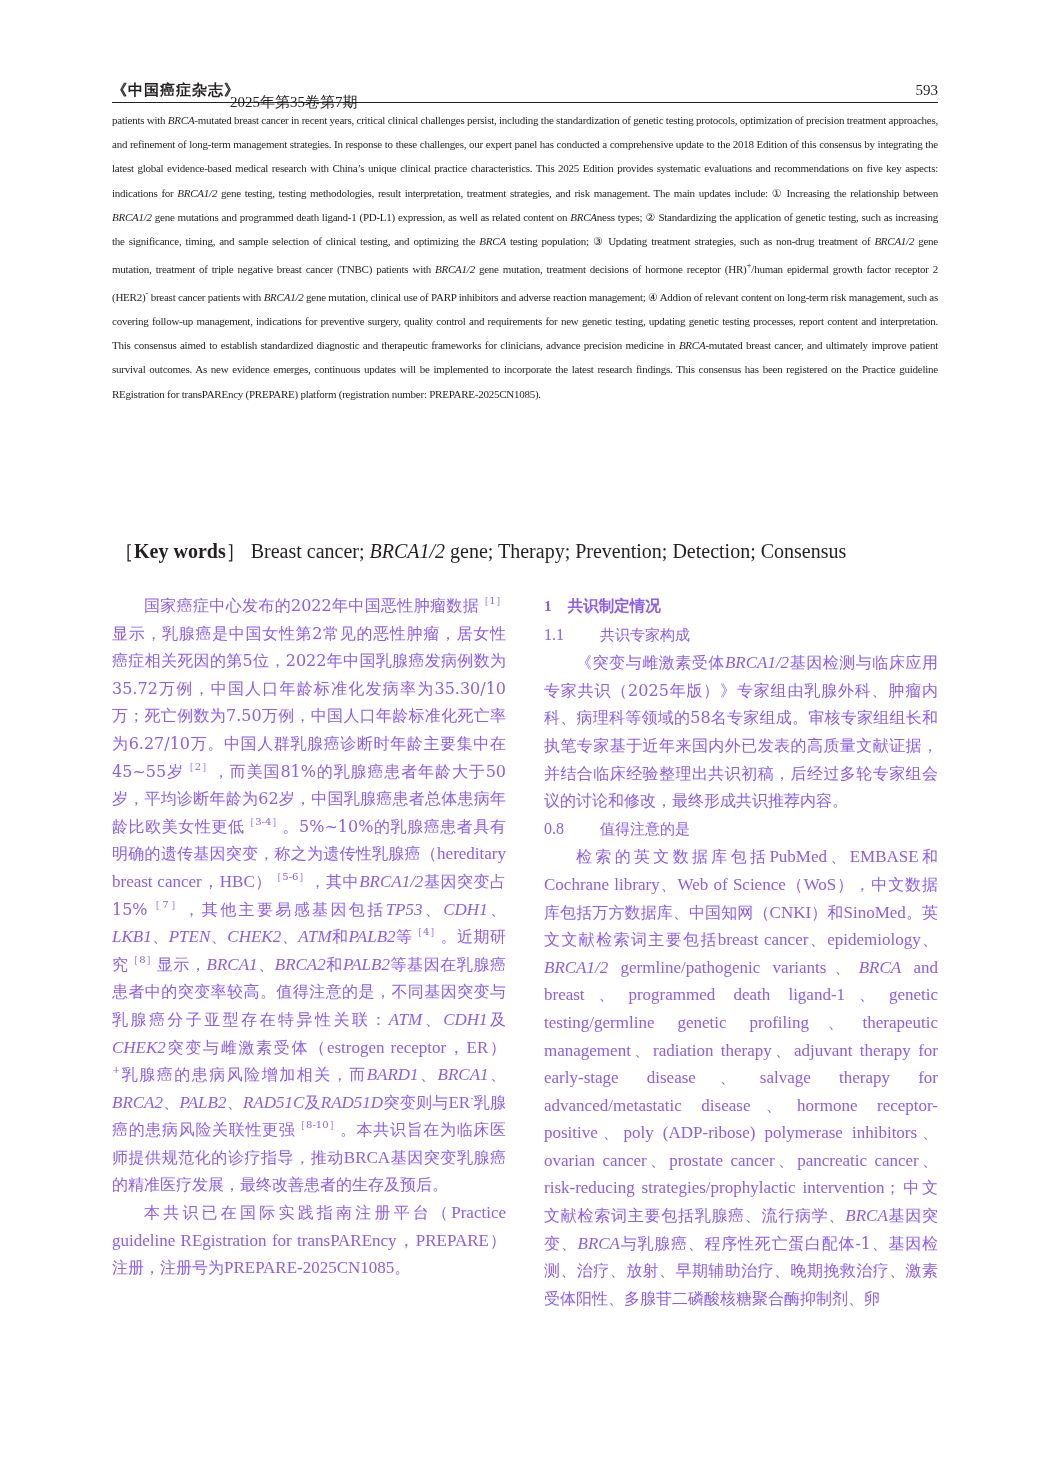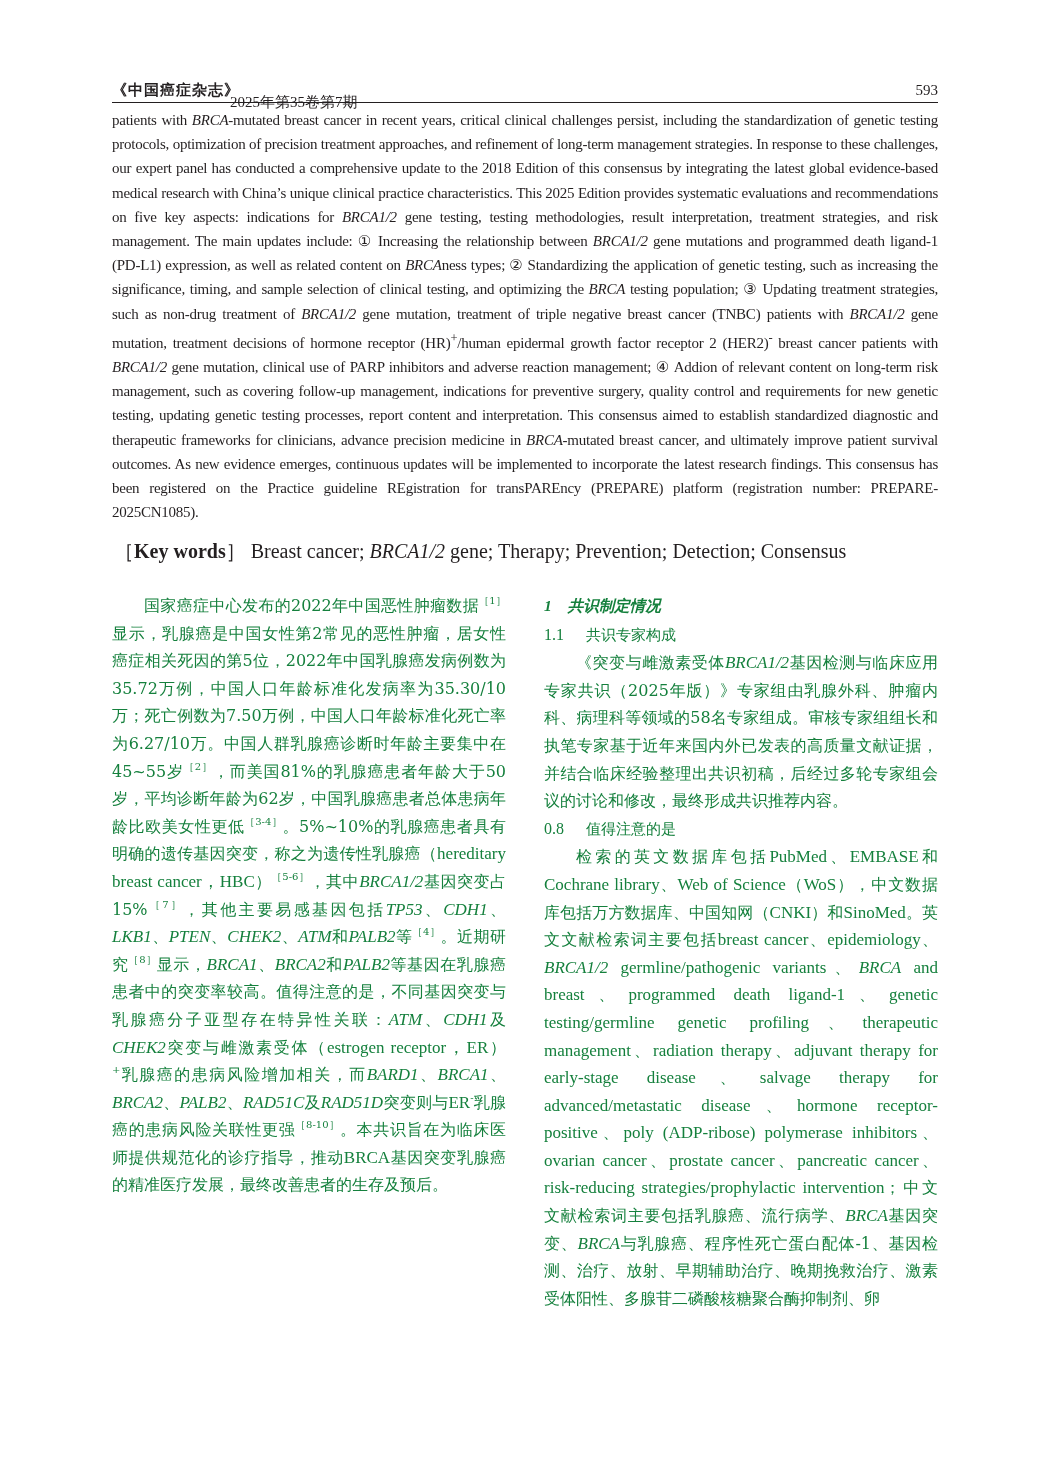--- a/index.html
+++ b/index.html
@@ -8,64 +8,65 @@
   .running-head {
     position: absolute; left: 0; top: 80px; width: 826px; height: 22px;
     border-bottom: 1.5px solid #231f20;
     font-family: "Liberation Serif", serif; font-size: 15px; line-height: 20px;
   }
   .running-head .journal { position: absolute; left: 0; top: 0; font-weight: bold; letter-spacing: 1px; }
   .running-head .issue { position: absolute; left: 118px; top: 12px; }
   .running-head .page-num { position: absolute; right: 0; top: 0; }
   .abstract {
     position: absolute; left: 0; top: 108px; width: 826px;
-    font-family: "Liberation Serif", serif; font-size: 15px; line-height: 24.2px;
+    font-family: "Liberation Serif", serif; font-size: 11px; line-height: 24.2px;
     text-align: justify; letter-spacing: -0.25px;
   }
   .abstract i { font-style: italic; }
   .keywords {
     position: absolute; left: 2px; top: 540px; width: 826px;
     font-family: "Liberation Serif", serif; font-size: 20px; line-height: 22px;
   }
   .keywords b { font-weight: bold; }
   .col {
     position: absolute; top: 592px; width: 394px;
     font-family: "DejaVu Serif", "Liberation Serif", serif; font-size: 16px; line-height: 27.6px;
-    text-align: justify; color: #15803d;
+    text-align: justify; color: #8b5cf6;
   }
   .col-left { left: 0; }
   .col-right { left: 432px; width: 394px; }
   .col p { margin: 0; text-indent: 2em; }
   .col i { font-style: italic; font-family: "Liberation Serif", serif; font-size: 17px; }
   .col .latin { font-family: "Liberation Serif", serif; font-size: 17px; }
   .col sup { font-size: 10px; line-height: 0; vertical-align: 7px; }
-  .h1 { font-weight: bold; font-family: "DejaVu Sans", sans-serif; font-size: 15.5px; line-height: 27.6px; font-style: italic; }
+  .h1 { font-weight: bold; font-family: "DejaVu Sans", sans-serif; font-size: 15.5px; line-height: 27.6px; }
   .h1 .num { font-family: "Liberation Serif", serif; font-weight: bold; margin-right: 16px; }
   .h2 { font-family: "DejaVu Sans", sans-serif; font-size: 15px; line-height: 27.6px; }
-  .h2 .num { font-family: "Liberation Serif", serif; margin-right: 22px; font-size: 16px; }
+  .h2 .num { font-family: "Liberation Serif", serif; margin-right: 36px; font-size: 16px; }
 </style>
 </head>
 <body>
 
 <div class="page">
 
   <div class="running-head">
     <span class="journal">《中国癌症杂志》</span>
     <span class="issue">2025年第35卷第7期</span>
     <span class="page-num">593</span>
   </div>
 
   <div class="abstract"><span>patients with </span><i>BRCA</i><span>-mutated breast cancer in recent years, critical clinical challenges persist, including the standardization of genetic testing protocols, optimization of precision treatment approaches, and refinement of long-term management strategies. In response to these challenges, our expert panel has conducted a comprehensive update to the 2018 Edition of this consensus by integrating the latest global evidence-based medical research with China’s unique clinical practice characteristics. This 2025 Edition provides systematic evaluations and recommendations on five key aspects: indications for </span><i>BRCA1/2</i><span> gene testing, testing methodologies, result interpretation, treatment strategies, and risk management. The main updates include: ① Increasing the relationship between </span><i>BRCA1/2</i><span> gene mutations and programmed death ligand-1 (PD-L1) expression, as well as related content on </span><i>BRCA</i><span>ness types; ② Standardizing the application of genetic testing, such as increasing the significance, timing, and sample selection of clinical testing, and optimizing the </span><i>BRCA</i><span> testing population; ③ Updating treatment strategies, such as non-drug treatment of </span><i>BRCA1/2</i><span> gene mutation, treatment of triple negative breast cancer (TNBC) patients with </span><i>BRCA1/2</i><span> gene mutation, treatment decisions of hormone receptor (HR)</span><sup>+</sup><span>/human epidermal growth factor receptor 2 (HER2)</span><sup>-</sup><span> breast cancer patients with </span><i>BRCA1/2</i><span> gene mutation, clinical use of PARP inhibitors and adverse reaction management; ④ Addion of relevant content on long-term risk management, such as covering follow-up management, indications for preventive surgery, quality control and requirements for new genetic testing, updating genetic testing processes, report content and interpretation. This consensus aimed to establish standardized diagnostic and therapeutic frameworks for clinicians, advance precision medicine in </span><i>BRCA</i><span>-mutated breast cancer, and ultimately improve patient survival outcomes. As new evidence emerges, continuous updates will be implemented to incorporate the latest research findings. This consensus has been registered on the Practice guideline REgistration for transPAREncy (PREPARE) platform (registration number: PREPARE-2025CN1085).</span></div>
 
   <div class="keywords">
     <span>［</span><b>Key words</b><span>］</span><span><span> Breast cancer; </span><i>BRCA1/2</i><span> gene; Therapy; Prevention; Detection; Consensus</span></span>
   </div>
 
   <div class="col col-left">
     <p><span>国家癌症中心发布的2022年中国恶性肿瘤数据</span><sup>［1］</sup><span>显示，乳腺癌是中国女性第2常见的恶性肿瘤，居女性癌症相关死因的第5位，2022年中国乳腺癌发病例数为35.72万例，中国人口年龄标准化发病率为35.30/10万；死亡例数为7.50万例，中国人口年龄标准化死亡率为6.27/10万。中国人群乳腺癌诊断时年龄主要集中在45~55岁</span><sup>［2］</sup><span>，而美国81%的乳腺癌患者年龄大于50岁，平均诊断年龄为62岁，中国乳腺癌患者总体患病年龄比欧美女性更低</span><sup>［3-4］</sup><span>。5%~10%的乳腺癌患者具有明确的遗传基因突变，称之为遗传性乳腺癌（</span><span class="latin">hereditary breast cancer，HBC</span><span>）</span><sup>［5-6］</sup><span>，其中</span><i>BRCA1/2</i><span>基因突变占15%</span><sup>［7］</sup><span>，其他主要易感基因包括</span><i>TP53</i><span>、</span><i>CDH1</i><span>、</span><i>LKB1</i><span>、</span><i>PTEN</i><span>、</span><i>CHEK2</i><span>、</span><i>ATM</i><span>和</span><i>PALB2</i><span>等</span><sup>［4］</sup><span>。近期研究</span><sup>［8］</sup><span>显示，</span><i>BRCA1</i><span>、</span><i>BRCA2</i><span>和</span><i>PALB2</i><span>等基因在乳腺癌患者中的突变率较高。值得注意的是，不同基因突变与乳腺癌分子亚型存在特异性关联：</span><i>ATM</i><span>、</span><i>CDH1</i><span>及</span><i>CHEK2</i><span>突变与雌激素受体（</span><span class="latin">estrogen receptor，ER</span><span>）</span><sup>+</sup><span>乳腺癌的患病风险增加相关，而</span><i>BARD1</i><span>、</span><i>BRCA1</i><span>、</span><i>BRCA2</i><span>、</span><i>PALB2</i><span>、</span><i>RAD51C</i><span>及</span><i>RAD51D</i><span>突变则与</span><span class="latin">ER</span><sup>-</sup><span>乳腺癌的患病风险关联性更强</span><sup>［8-10］</sup><span>。本共识旨在为临床医师提供规范化的诊疗指导，推动</span><span class="latin">BRCA</span><span>基因突变乳腺癌的精准医疗发展，最终改善患者的生存及预后。</span></p>
+    <p><span>本共识已在国际实践指南注册平台（</span><span class="latin">Practice guideline REgistration for transPAREncy，PREPARE</span><span>）注册，注册号为</span><span class="latin">PREPARE-2025CN1085</span><span>。</span></p>
   </div>
 
   <div class="col col-right">
     <div class="h1">
       <span class="num">1</span><span>共识制定情况</span>
     </div>
     <div class="h2">
       <span class="num">1.1</span><span>共识专家构成</span>
     </div>
     <p><span>《突变与雌激素受体</span><i>BRCA1/2</i><span>基因检测与临床应用专家共识（2025年版）》专家组由乳腺外科、肿瘤内科、病理科等领域的58名专家组成。审核专家组组长和执笔专家基于近年来国内外已发表的高质量文献证据，并结合临床经验整理出共识初稿，后经过多轮专家组会议的讨论和修改，最终形成共识推荐内容。</span></p>

